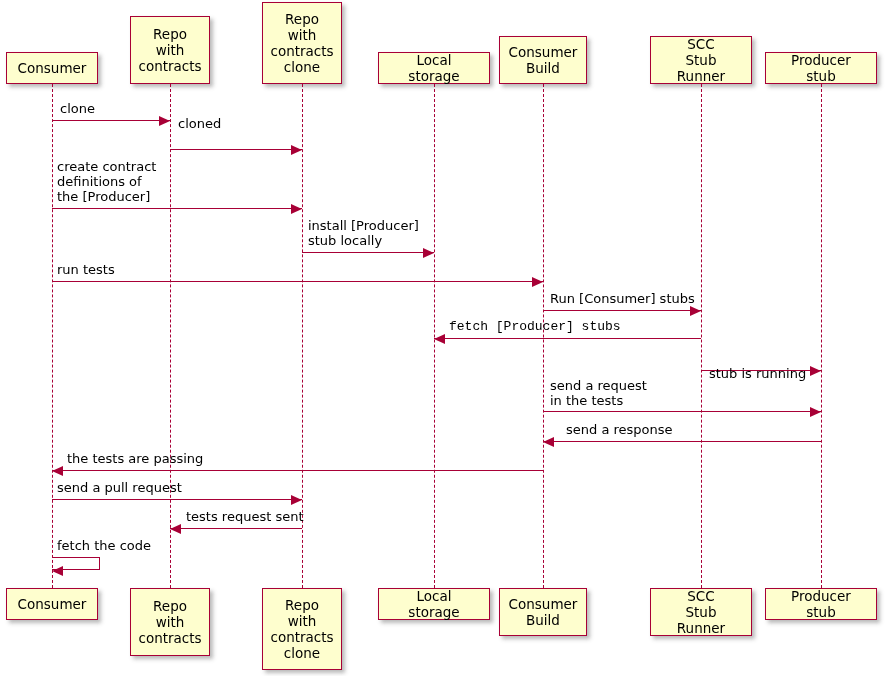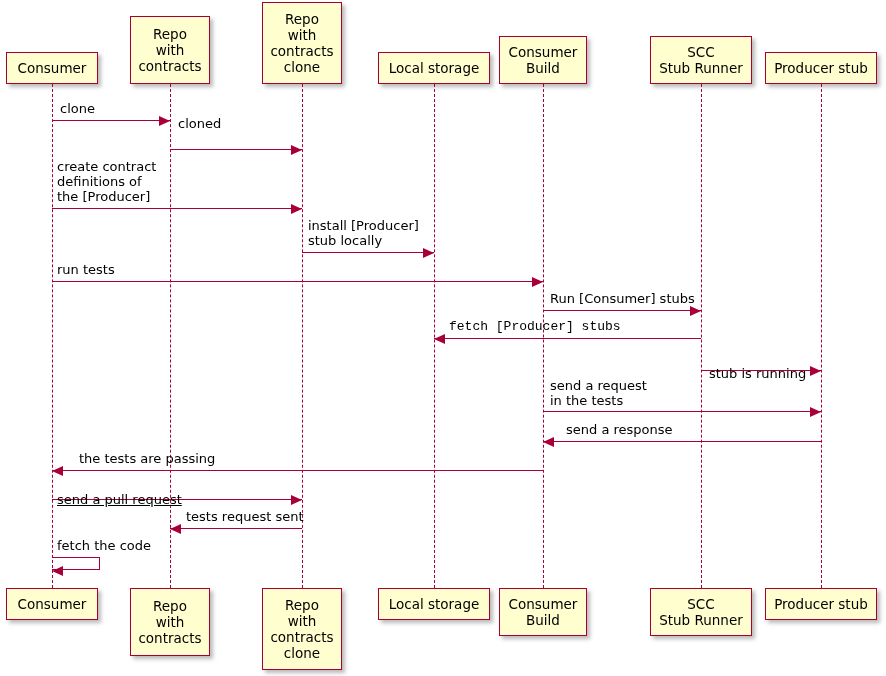--- a/index.html
+++ b/index.html
@@ -25,21 +25,21 @@
     border: 1.5px solid #A80036;
     box-shadow: 3px 3px 4px rgba(90,90,90,0.42);
     display: flex;
     align-items: center;
     justify-content: center;
     text-align: center;
     font-size: 13.5px;
     line-height: 16px;
     color: #000000;
     white-space: pre-line;
-    padding: 2px 7px;
+    padding: 2px 15px;
   }
   
   .lifeline {
     position: absolute;
     width: 0;
     border-left: 1.5px dashed #A80036;
   }
   
   .msg-line {
     position: absolute;
@@ -137,24 +137,24 @@
       <div class="msg-label" style="left: 709px; top: 366px;">stub is running</div>
       <div class="msg-line" style="left: 543px; top: 411px; width: 278px;"></div>
       <div class="arrowhead right" style="top: 407px; left: 810px;"></div>
       <div class="msg-label" style="left: 550px; top: 378px;">send a request
 in the tests</div>
       <div class="msg-line" style="left: 543px; top: 441px; width: 278px;"></div>
       <div class="arrowhead left" style="top: 437px; left: 543px;"></div>
       <div class="msg-label" style="left: 558px; top: 422px; margin-left: 8px;">send a response</div>
       <div class="msg-line" style="left: 52px; top: 470px; width: 491px;"></div>
       <div class="arrowhead left" style="top: 466px; left: 52px;"></div>
-      <div class="msg-label" style="left: 67px; top: 451px; margin-left: 12px;">the tests are passing</div>
+      <div class="msg-label" style="left: 67px; top: 451px;">the tests are passing</div>
       <div class="msg-line" style="left: 52px; top: 499px; width: 250px;"></div>
       <div class="arrowhead right" style="top: 495px; left: 291px;"></div>
-      <div class="msg-label" style="left: 57px; top: 492px; text-decoration: underline;">send a pull request</div>
+      <div class="msg-label" style="left: 57px; top: 480px;">send a pull request</div>
       <div class="msg-line" style="left: 170px; top: 528px; width: 132px;"></div>
       <div class="arrowhead left" style="top: 524px; left: 170px;"></div>
       <div class="msg-label" style="left: 186px; top: 509px;">tests request sent</div>
     </div>
   <div id="self-messages">
       <div class="self-msg" style="left: 52px; top: 557px; width: 48px; height: 13px;"></div>
       <div class="arrowhead left" style="left: 52px; top: 566px;"></div>
       <div class="msg-label" style="left: 57px; top: 538px;">fetch the code</div>
     </div>
   <div id="participants-bottom">

